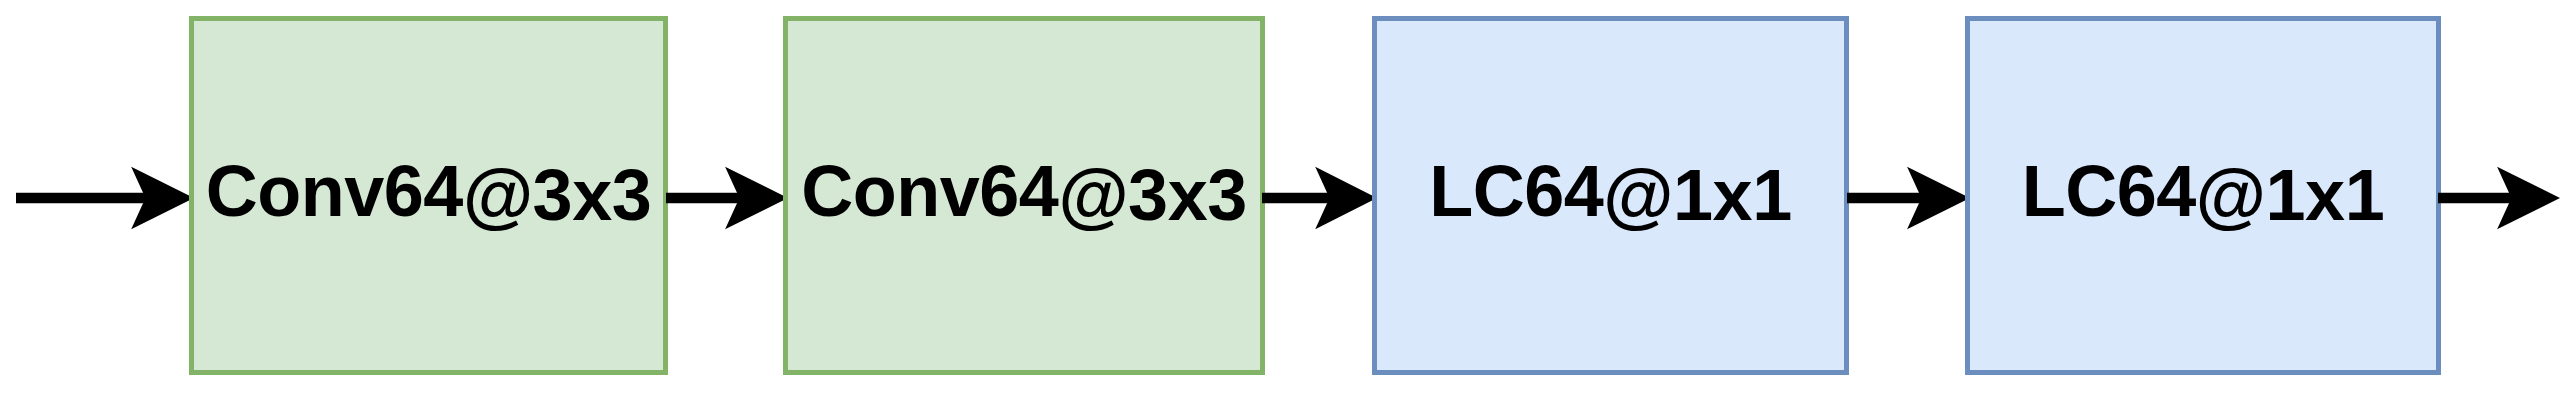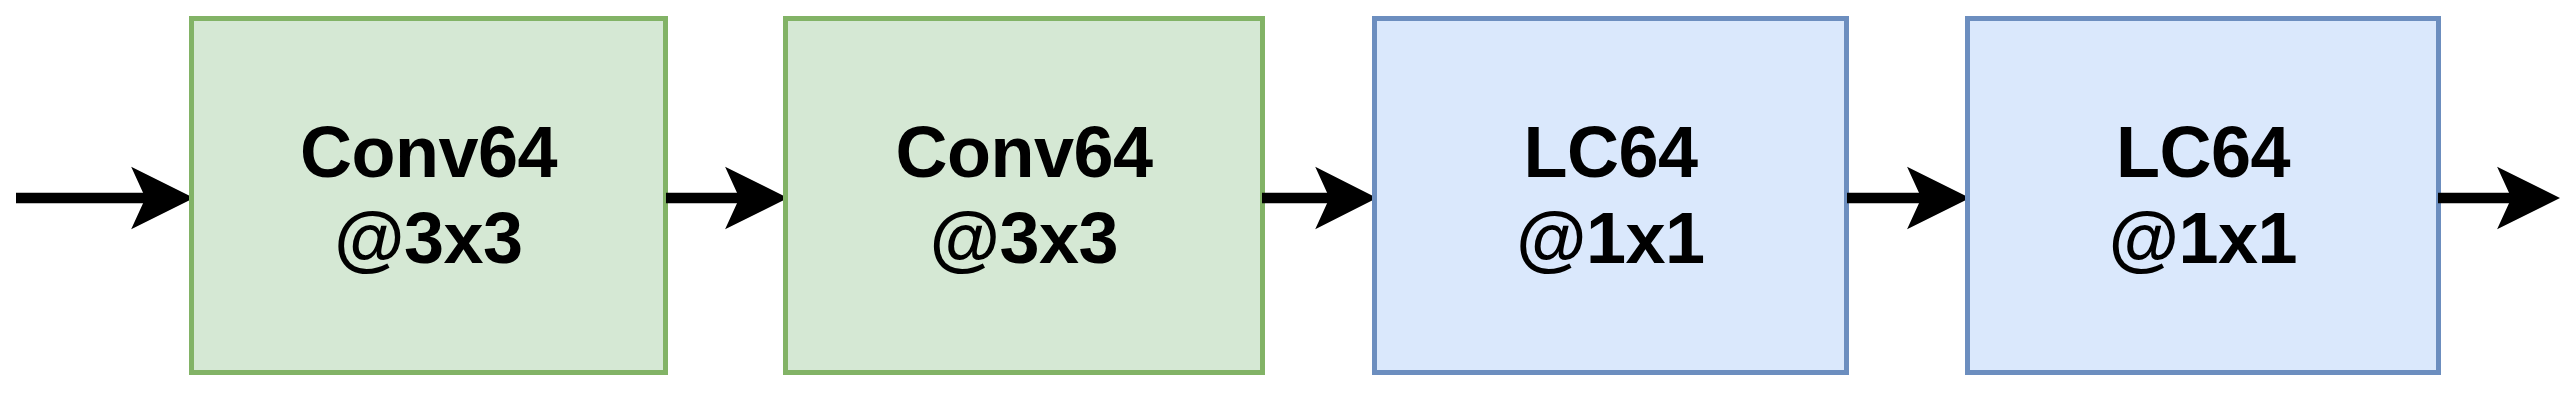--- a/index.html
+++ b/index.html
@@ -25,21 +25,21 @@
     height: 397px;
   }
   .node-box {
     position: absolute;
     top: 16px;
     height: 359px;
     box-sizing: border-box;
     border-style: solid;
     border-width: 5.7px;
     display: flex;
-    flex-direction: column;
+    flex-direction: row;
     align-items: center;
     justify-content: center;
     line-height: 1.06;
   }
   .node-box.conv {
     background: #d5e8d4;
     border-color: #82b366;
   }
   .node-box.lc {
     background: #dae8fc;

